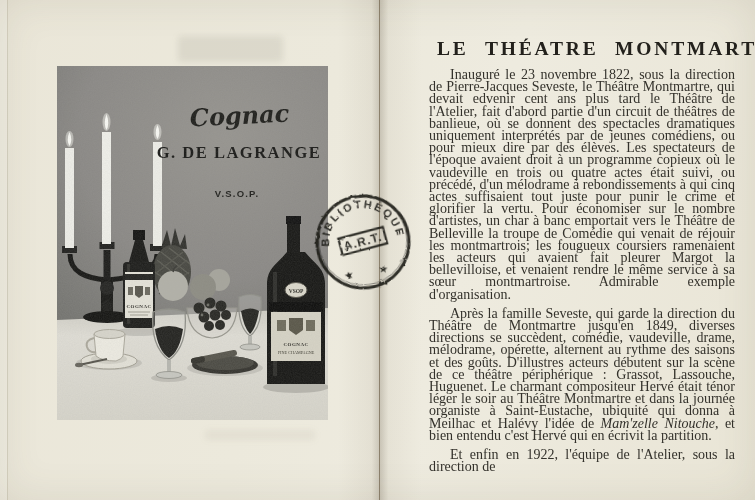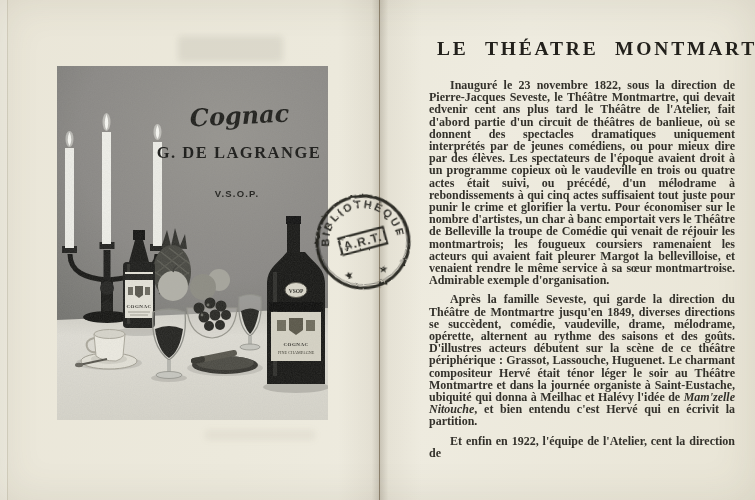--- a/index.html
+++ b/index.html
@@ -20,22 +20,22 @@
   
   .ad-photo{position:absolute;left:57px;top:66px;width:271px;height:354px;}
   .ad-photo svg{display:block;}
   
   .page-title{
     position:absolute;left:437px;top:38px;width:305px;
     font-size:19.5px;font-weight:bold;letter-spacing:2.8px;word-spacing:9px;
     color:#23211c;white-space:nowrap;
   }
   .body-text{
-    position:absolute;left:429px;top:79px;width:306px;
-    font-size:12px;line-height:12.2px;text-align:justify;color:#33312b;font-weight:bold;
+    position:absolute;left:429px;top:69px;width:306px;
+    font-size:14px;line-height:12.2px;text-align:justify;color:#33312b;
   }
   .body-text p{margin:0 0 7px 0;text-indent:21px;}
   .body-text p:last-child{margin-bottom:0;}
   .italic{font-style:italic;}
   
   .stamp{position:absolute;left:300px;top:179px;width:126px;height:126px;opacity:0.9;}
   
   .paper-vignette{position:absolute;inset:0;pointer-events:none;
     box-shadow:inset 0 0 40px rgba(90,80,55,0.12);}
 </style>
@@ -200,21 +200,21 @@
 
       <rect x="0" y="0" width="271" height="354" filter="url(#grain)" opacity="0.5"></rect>
     </svg>
   </div>
 
   <div class="page-title">LE THÉATRE MONTMARTRE</div>
 
   <div class="body-text">
     <p><span>Inauguré le 23 novembre 1822, sous la direction de Pierre-Jacques Seveste, le Théâtre Montmartre, qui devait edvenir cent ans plus tard le Théâtre de l'Atelier, fait d'abord partie d'un circuit de théâtres de banlieue, où se donnent des spectacles dramatiques uniquement interprétés par de jeunes comédiens, ou pour mieux dire par des élèves. Les spectateurs de l'époque avaient droit à un programme copieux où le vaudeville en trois ou quatre actes était suivi, ou précédé, d'un mélodrame à rebondissements à qui cinq actes suffisaient tout juste pour punir le crime et glorifier la vertu. Pour économiser sur le nombre d'artistes, un char à banc emportait vers le Théâtre de Belleville la troupe de Comédie qui venait de réjouir les montmartrois; les fougueux coursiers ramenaient les acteurs qui avaient fait pleurer Margot la bellevilloise, et venaient rendre le même service à sa sœur montmartroise. Admirable exemple d'organisation.</span></p>
     <p><span>Après la famille Seveste, qui garde la direction du Théâtre de Montmartre jusqu'en 1849, diverses directions se succèdent, comédie, vaudeville, drame, mélodrame, opérette, alternent au rythme des saisons et des goûts. D'illustres acteurs débutent sur la scène de ce théâtre périphérique : Grassot, Lassouche, Huguenet. Le charmant compositeur Hervé était ténor léger le soir au Théâtre Montmartre et dans la journée organiste à Saint-Eustache, ubiquité qui donna à Meilhac et Halévy l'idée de </span><span class="italic">Mam'zelle Nitouche</span><span>, et bien entendu c'est Hervé qui en écrivit la partition.</span></p>
-    <p><span>Et enfin en 1922, l'équipe de l'Atelier, cent la direction de</span></p>
+    <p><span>Et enfin en 1922, l'équipe de l'Atelier, sous la direction de</span></p>
   </div>
 
   <div class="gutter-shadow"></div>
   <div class="gutter-line"></div>
 
   <div class="stamp">
     <svg width="126" height="126" viewBox="0 0 126 126" xmlns="http://www.w3.org/2000/svg">
       <defs>
         <filter id="rough" x="-10%" y="-10%" width="120%" height="120%">
           <feTurbulence type="fractalNoise" baseFrequency="0.18" numOctaves="2" result="t"></feTurbulence>

